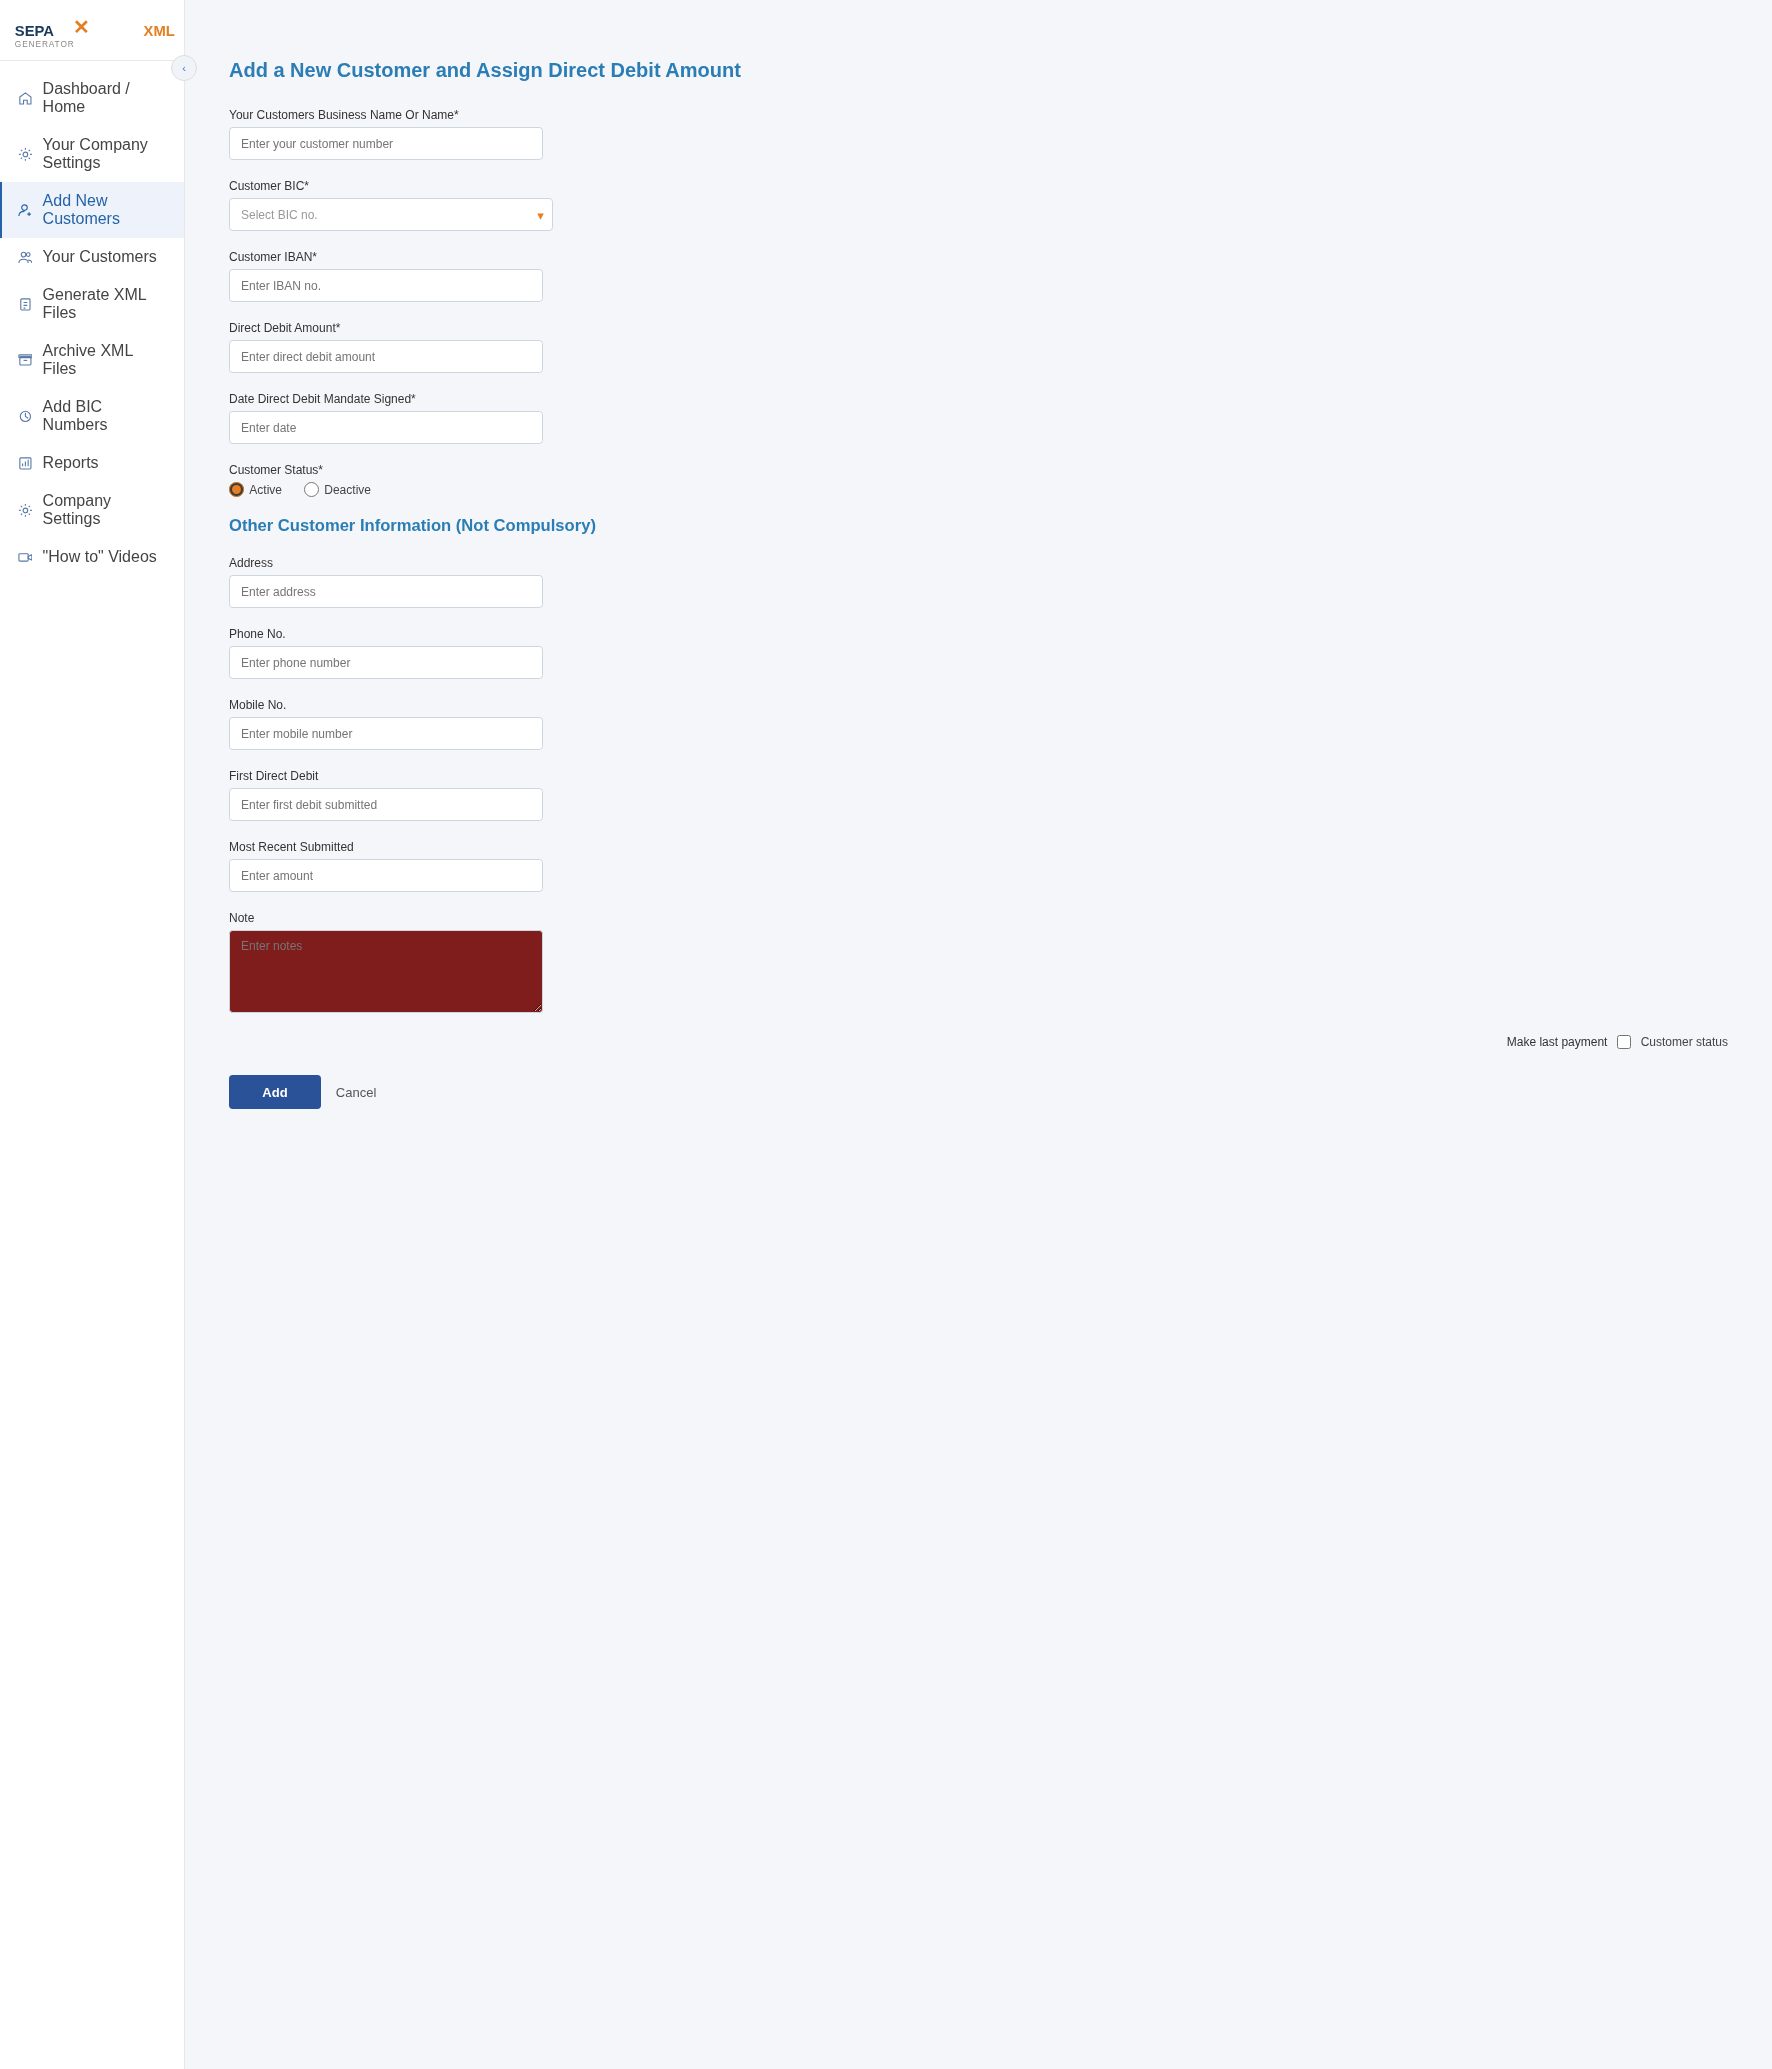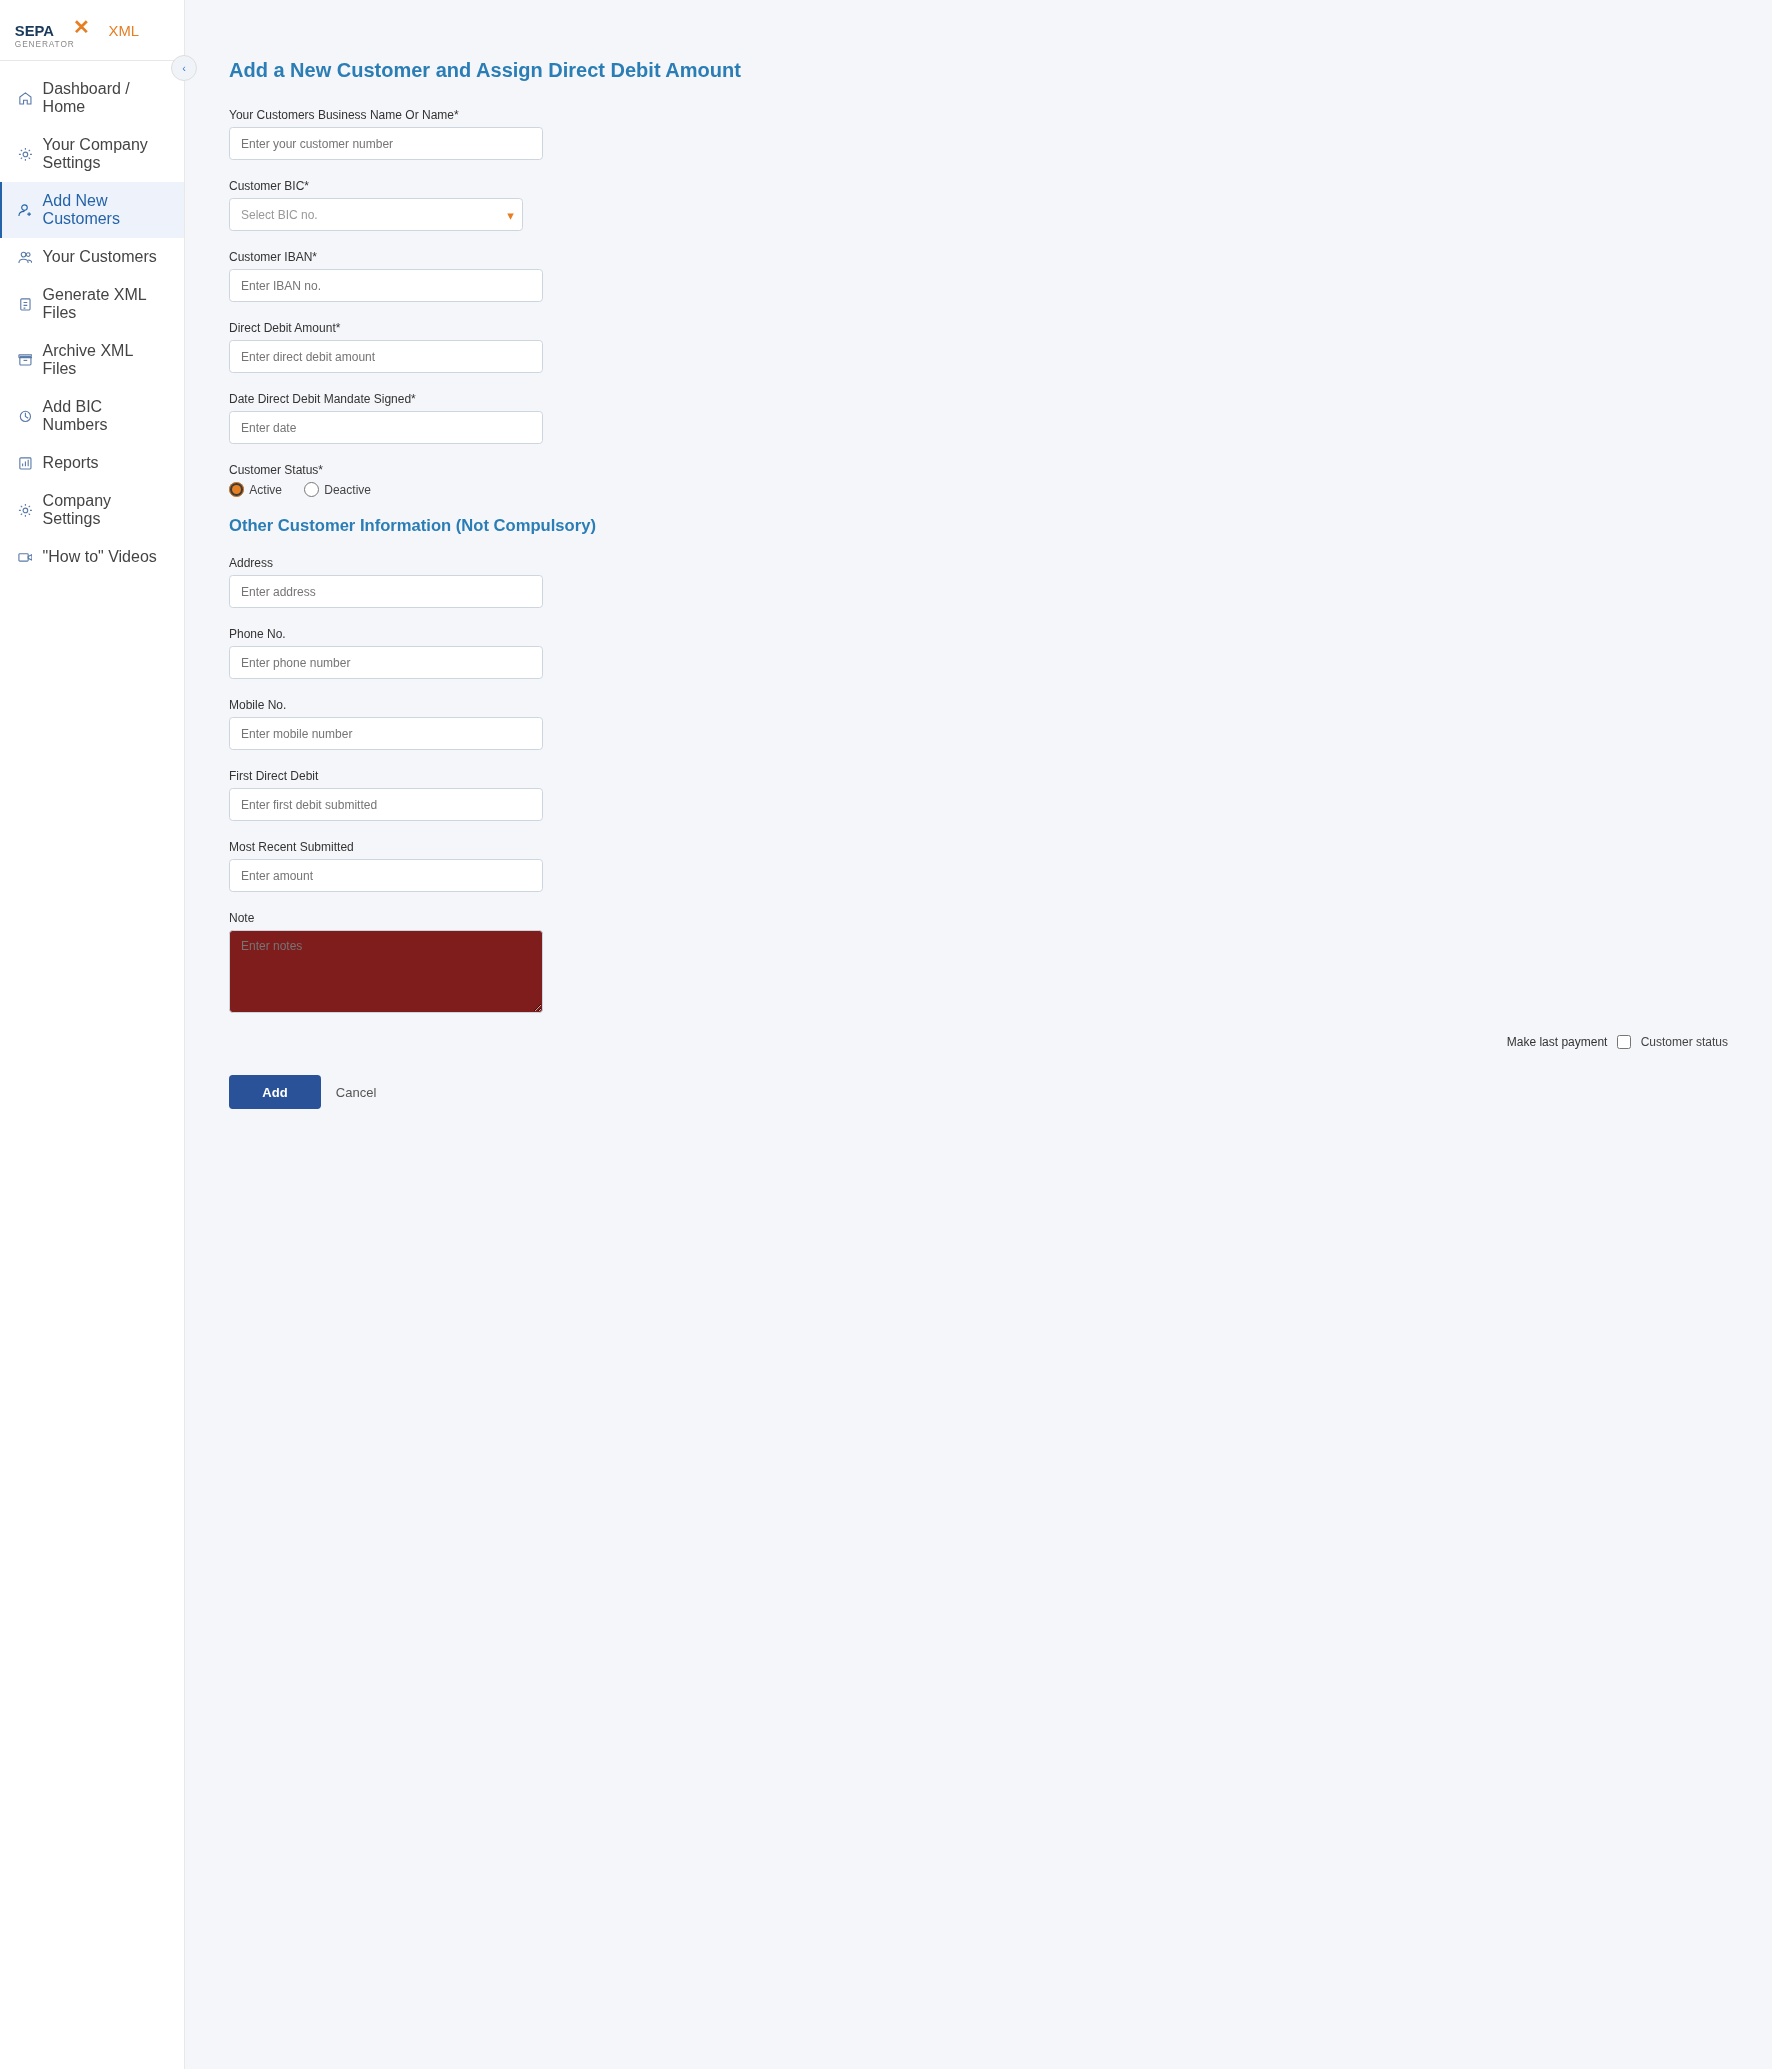--- a/index.html
+++ b/index.html
@@ -22,21 +22,21 @@
     }
     .logo-text {
       font-size: 16.6px;
       font-weight: bold;
       color: #1a3a5c;
       display: flex;
       align-items: flex-end;
       gap: 18px;
     }
     .logo-text .sepa { color: #1a3a5c; font-size: 14.8px; font-weight: 900; }
-    .logo-text .xml { color: #e67e22; font-size: 14.8px; font-weight: 400; }
+    .logo-text .xml { color: #e67e22; font-size: 14.8px; font-weight: 700; margin-left: 35px; }
     .logo-subtext { font-size: 8.3px; color: #888; letter-spacing: 0.9px; }
 
     .collapse-btn {
       position: absolute;
       right: -13px;
       top: 55px;
       width: 26px;
       height: 26px;
       background: #f0f4f8;
       border: 0.9px solid #ddd;
@@ -139,21 +139,21 @@
       background: #fff;
       outline: none;
       appearance: none;
       -webkit-appearance: none;
       cursor: pointer;
       background-image: none;
     }
 
     .select-wrapper {
       position: relative;
-      width: 294px;
+      width: 324px;
       display: inline-block;
     }
     .select-wrapper .dropdown-arrow {
       position: absolute;
       right: 9.2px;
       top: 50%;
       transform: translateY(-50%);
       pointer-events: none;
       color: #e67e22;
       font-size: 13px;

